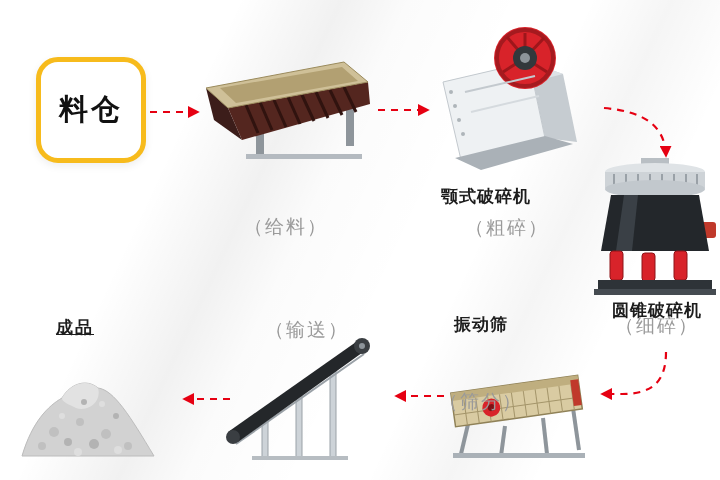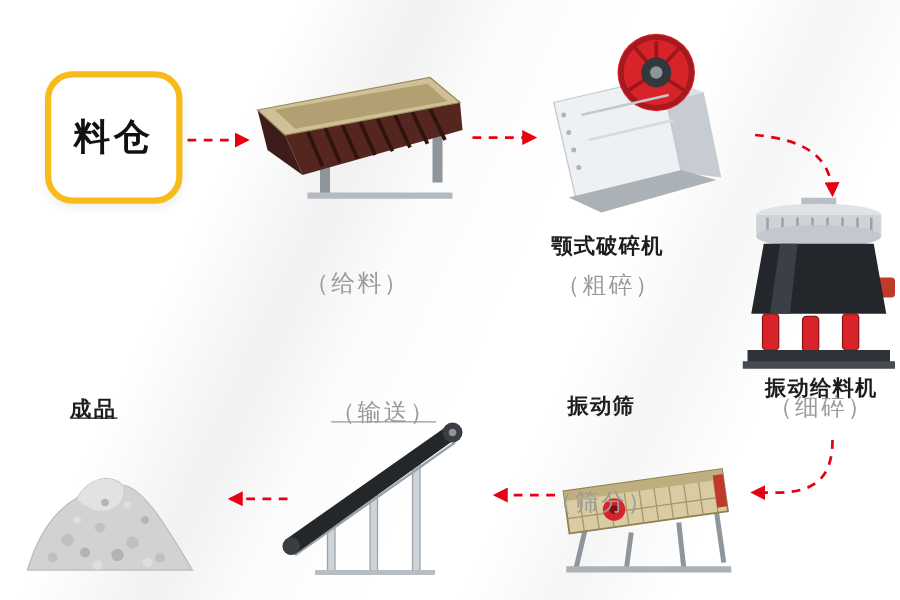--- a/index.html
+++ b/index.html
@@ -216,25 +216,25 @@
         <circle cx="84" cy="60" r="3"></circle>
         <circle cx="100" cy="106" r="4"></circle>
         <circle cx="60" cy="108" r="4"></circle>
       </g>
     </svg>
   </div>
 
   <div class="m-sub" style="left:286px; top:214px;">（给料）</div>
 
   <div class="m-name" style="left:486px; top:185px;">颚式破碎机</div>
-  <div class="m-sub" style="left:487px; top:215px;">（粗碎）</div>
-
-  <div class="m-name" style="left:657px; top:299px;">振动给料机</div>
+  <div class="m-sub" style="left:507px; top:215px;">（粗碎）</div>
+
+  <div class="m-name" style="left:657px; top:299px;">圆锥破碎机</div>
   <div class="m-sub" style="left:657px; top:313px;">（细碎）</div>
 
   <div class="m-name" style="left:481px; top:313px;">振动筛</div>
   <div class="m-sub" style="left:481px; top:343px;margin-top:46px;">（筛分）</div>
 
-  <div class="m-sub" style="left:307px; top:317px;text-decoration:underline;">（输送）</div>
+  <div class="m-sub" style="left:307px; top:317px;">（输送）</div>
 
   <div class="product-label">成品</div>
 
 </div>
 
 </body></html>

